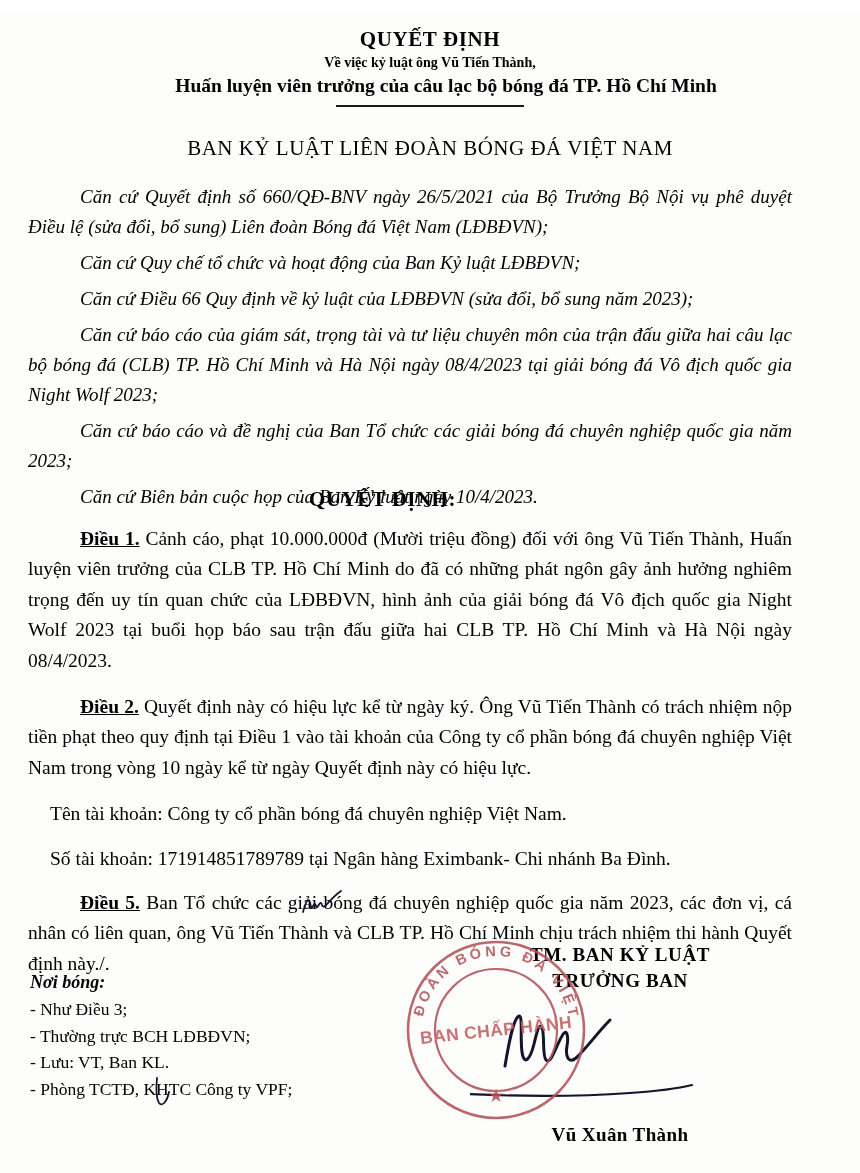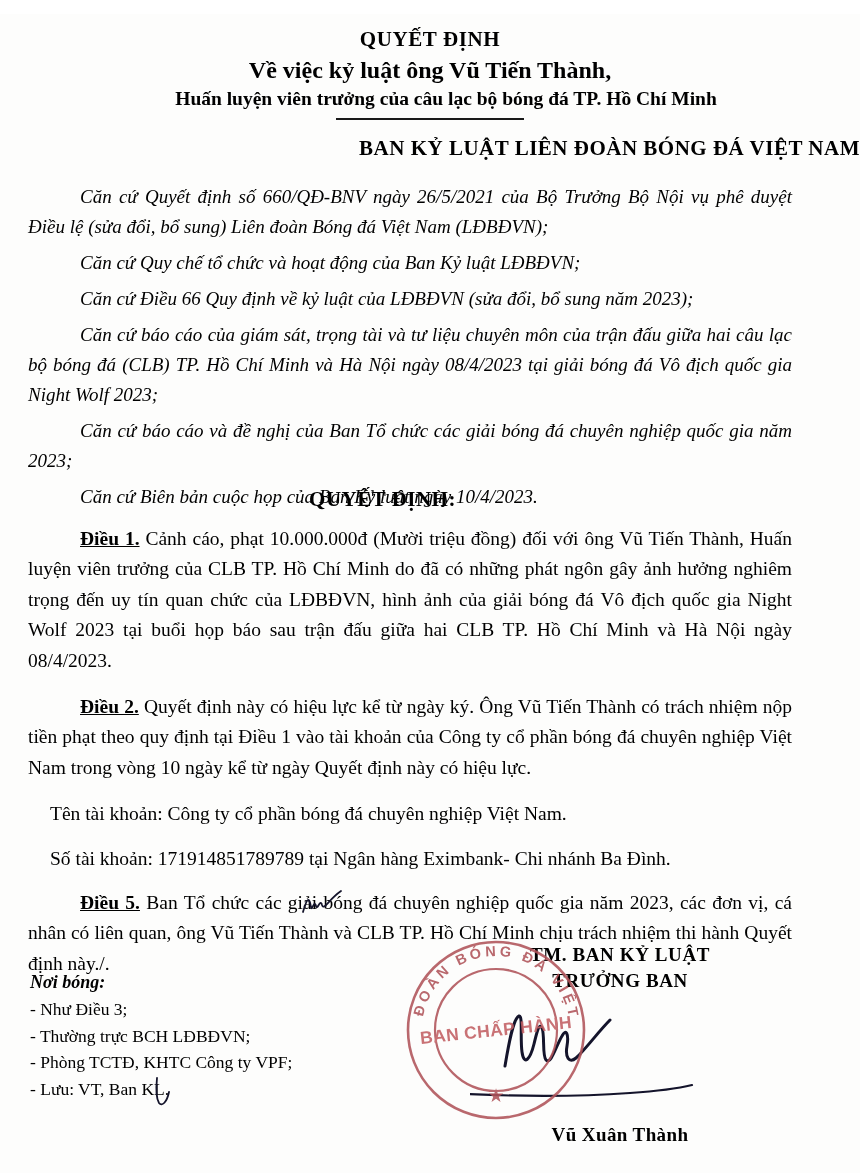--- a/index.html
+++ b/index.html
@@ -28,21 +28,21 @@
     width: 860px;
     text-align: center;
   }
   .doc-title {
     font-size: 21px;
     font-weight: bold;
     letter-spacing: 0.6px;
     line-height: 1.24;
   }
   .doc-subtitle {
-    font-size: 24px;
+    font-size: 14px;
     font-weight: bold;
     line-height: 1.34;
     margin-top: 2px;
   }
   .doc-subtitle2 {
     font-size: 19.5px;
     font-weight: bold;
     line-height: 1.34;
     padding-left: 32px;
   }
@@ -51,23 +51,23 @@
     height: 2px;
     background: #1a1a1a;
     margin: 6px auto 0 auto;
   }
 
   .org-name {
     position: absolute;
     left: 0;
     top: 122px;
     width: 860px;
-    text-align: right;
+    text-align: center;
     font-size: 21px;
-    font-weight: bold;
+    font-weight: normal;
     letter-spacing: 0.5px;
   }
 
   
   .preamble {
     position: absolute;
     left: 28px;
     top: 168px;
     width: 764px;
   }
@@ -248,22 +248,22 @@
 
   <svg class="pen-mark" viewBox="0 0 44 30">
     <path d="M3 26 C7 12, 9 10, 11 21 C12 26, 14 13, 16 20 C17.5 25, 20 12, 22 19 C24 25, 28 14, 41 5" fill="none" stroke="#14142b" stroke-width="1.8" stroke-linecap="round"></path>
   </svg>
 
   <div class="recipients">
     <div class="recipients-title">Nơi bóng:</div>
     <ul>
       <li>- Như Điều 3;</li>
       <li>- Thường trực BCH LĐBĐVN;</li>
+      <li>- Lưu: VT, Ban KL.</li>
       <li>- Phòng TCTĐ, KHTC Công ty VPF;</li>
-      <li>- Lưu: VT, Ban KL.</li>
     </ul>
   </div>
 
   <svg class="recipients-pen" viewBox="0 0 36 34">
     <path d="M7 4 C6 14, 6 24, 9 29 C12 33, 17 28, 19 18" fill="none" stroke="#14142b" stroke-width="1.8" stroke-linecap="round"></path>
   </svg>
 
   <div class="signature">
     <div class="sig-line1">TM. BAN KỶ LUẬT</div>
     <div class="sig-line2">TRƯỞNG BAN</div>

